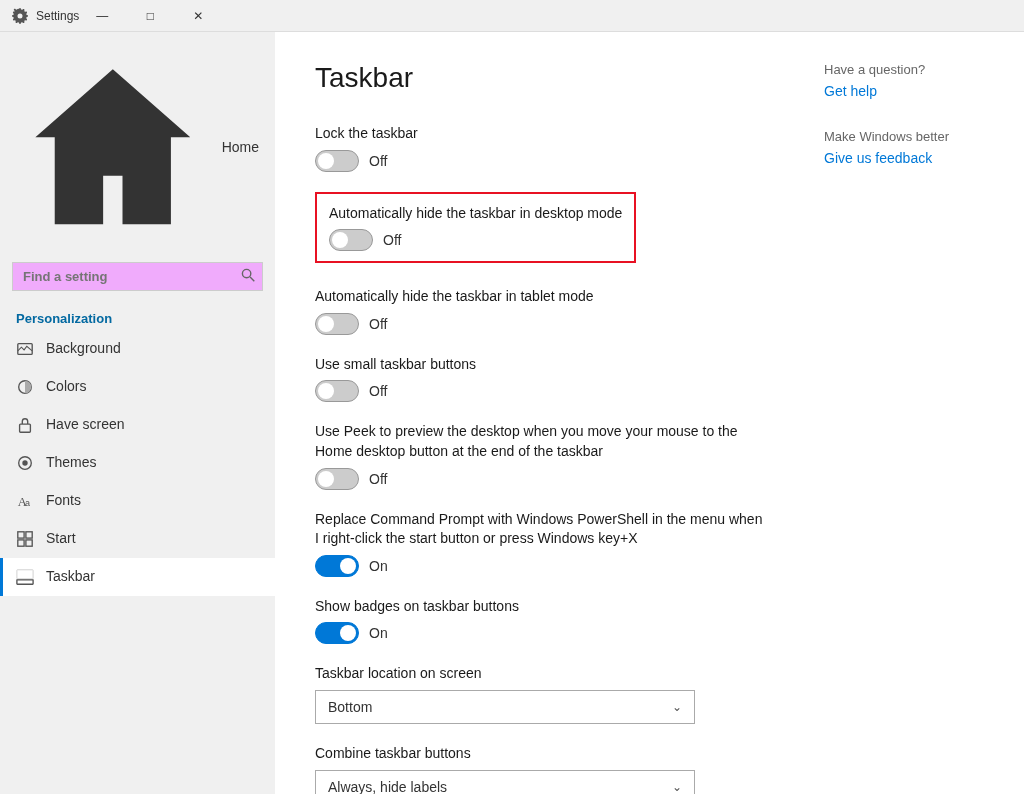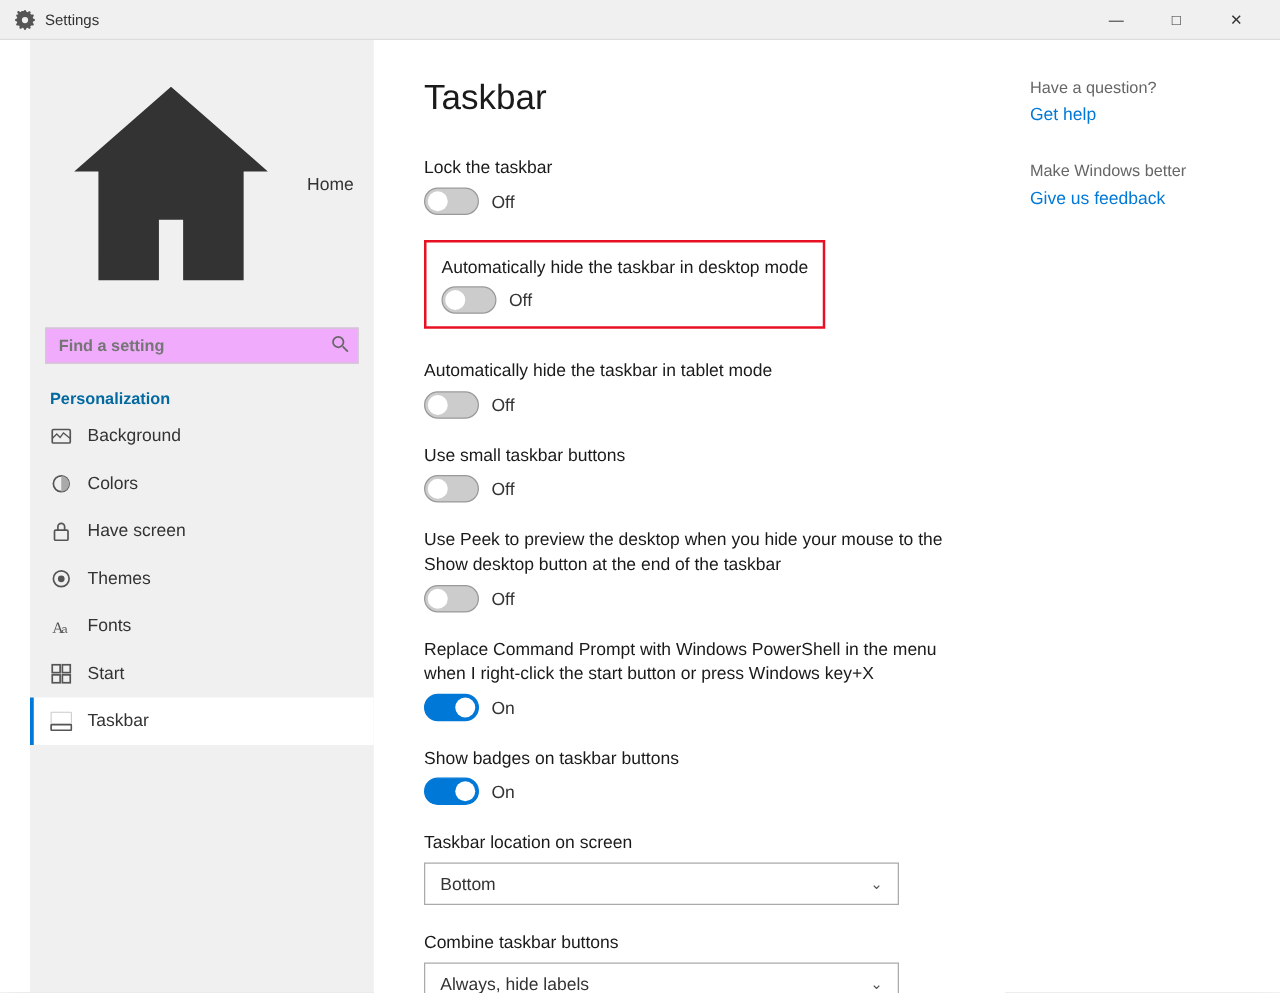--- a/index.html
+++ b/index.html
@@ -20,21 +20,20 @@
       flex-direction: column;
       box-shadow: 0 4px 16px rgba(0,0,0,0.2);
       position: relative;
     }
     .title-bar {
       height: 32px;
       background: #f0f0f0;
       display: flex;
       align-items: center;
       padding: 0 12px;
-      justify-content: space-between;
       border-bottom: 1px solid #ddd;
       flex-shrink: 0;
     }
     .title-bar-left {
       display: flex;
       align-items: center;
       gap: 8px;
       font-size: 12px;
       color: #333;
     }
@@ -64,21 +63,20 @@
     }
     
     .sidebar {
       width: 275px;
       background: #f0f0f0;
       flex-shrink: 0;
       display: flex;
       flex-direction: column;
       padding-top: 8px;
       overflow-y: auto;
-      margin-left: 24px;
     }
     .sidebar-home {
       display: flex;
       align-items: center;
       gap: 12px;
       padding: 10px 16px;
       cursor: pointer;
       color: #333;
       font-size: 14px;
     }
@@ -368,21 +366,21 @@
 
       <div class="setting-group">
         <div class="setting-label">Use small taskbar buttons</div>
         <div class="toggle-row">
           <div class="toggle"></div>
           <span class="toggle-label">Off</span>
         </div>
       </div>
 
       <div class="setting-group">
-        <div class="setting-label">Use Peek to preview the desktop when you hide your mouse to the Show desktop button at the end of the taskbar</div>
+        <div class="setting-label">Use Peek to preview the desktop when you move your mouse to the Home desktop button at the end of the taskbar</div>
         <div class="toggle-row">
           <div class="toggle"></div>
           <span class="toggle-label">Off</span>
         </div>
       </div>
 
       <div class="setting-group">
         <div class="setting-label">Replace Command Prompt with Windows PowerShell in the menu when I right-click the start button or press Windows key+X</div>
         <div class="toggle-row">
           <div class="toggle on"></div>

